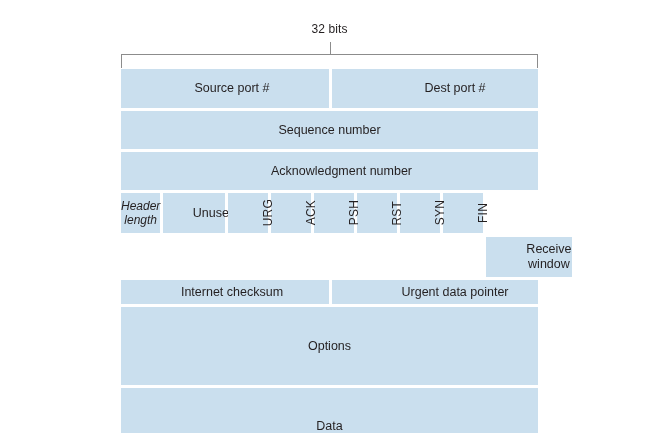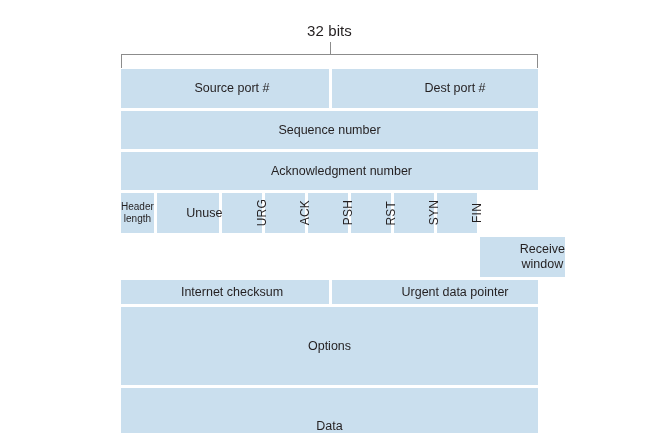--- a/index.html
+++ b/index.html
@@ -20,21 +20,21 @@
     height: 433px;
   }
 
   
   .bits-label {
     position: absolute;
     left: 121px;
     top: 22px;
     width: 417px;
     text-align: center;
-    font-size: 15px;
+    font-size: 12px;
     color: #231f20;
     letter-spacing: 0.1px;
   }
   .bracket {
     position: absolute;
     left: 121px;
     top: 54px;
     width: 417px;
     height: 14px;
     border-top: 1.6px solid #8c8c8c;
@@ -83,21 +83,21 @@
   .r-ack     .cell { height: 38px; padding-left: 24px; }
   .r-flags   .cell { height: 40px; }
   .r-cksum   .cell { height: 24px; }
   .r-options .cell { height: 78px; }
   .r-data    .cell { height: 76px; }
 
   .half-left  { width: 208px; padding-left: 14px; }
   .half-right { width: 206px; }
   .full       { width: 417px; }
 
-  .c-hdrlen { width: 55px; font-size: 10px; }
+  .c-hdrlen { width: 55px; font-size: 12px; font-style: italic; }
   .c-unused { width: 62px; text-align: right; }
   .flagcell {
     width: 16px;
     font-size: 12px;
   }
   .flagcell span {
     display: block;
     writing-mode: vertical-rl;
     transform: rotate(180deg);
     white-space: nowrap;

